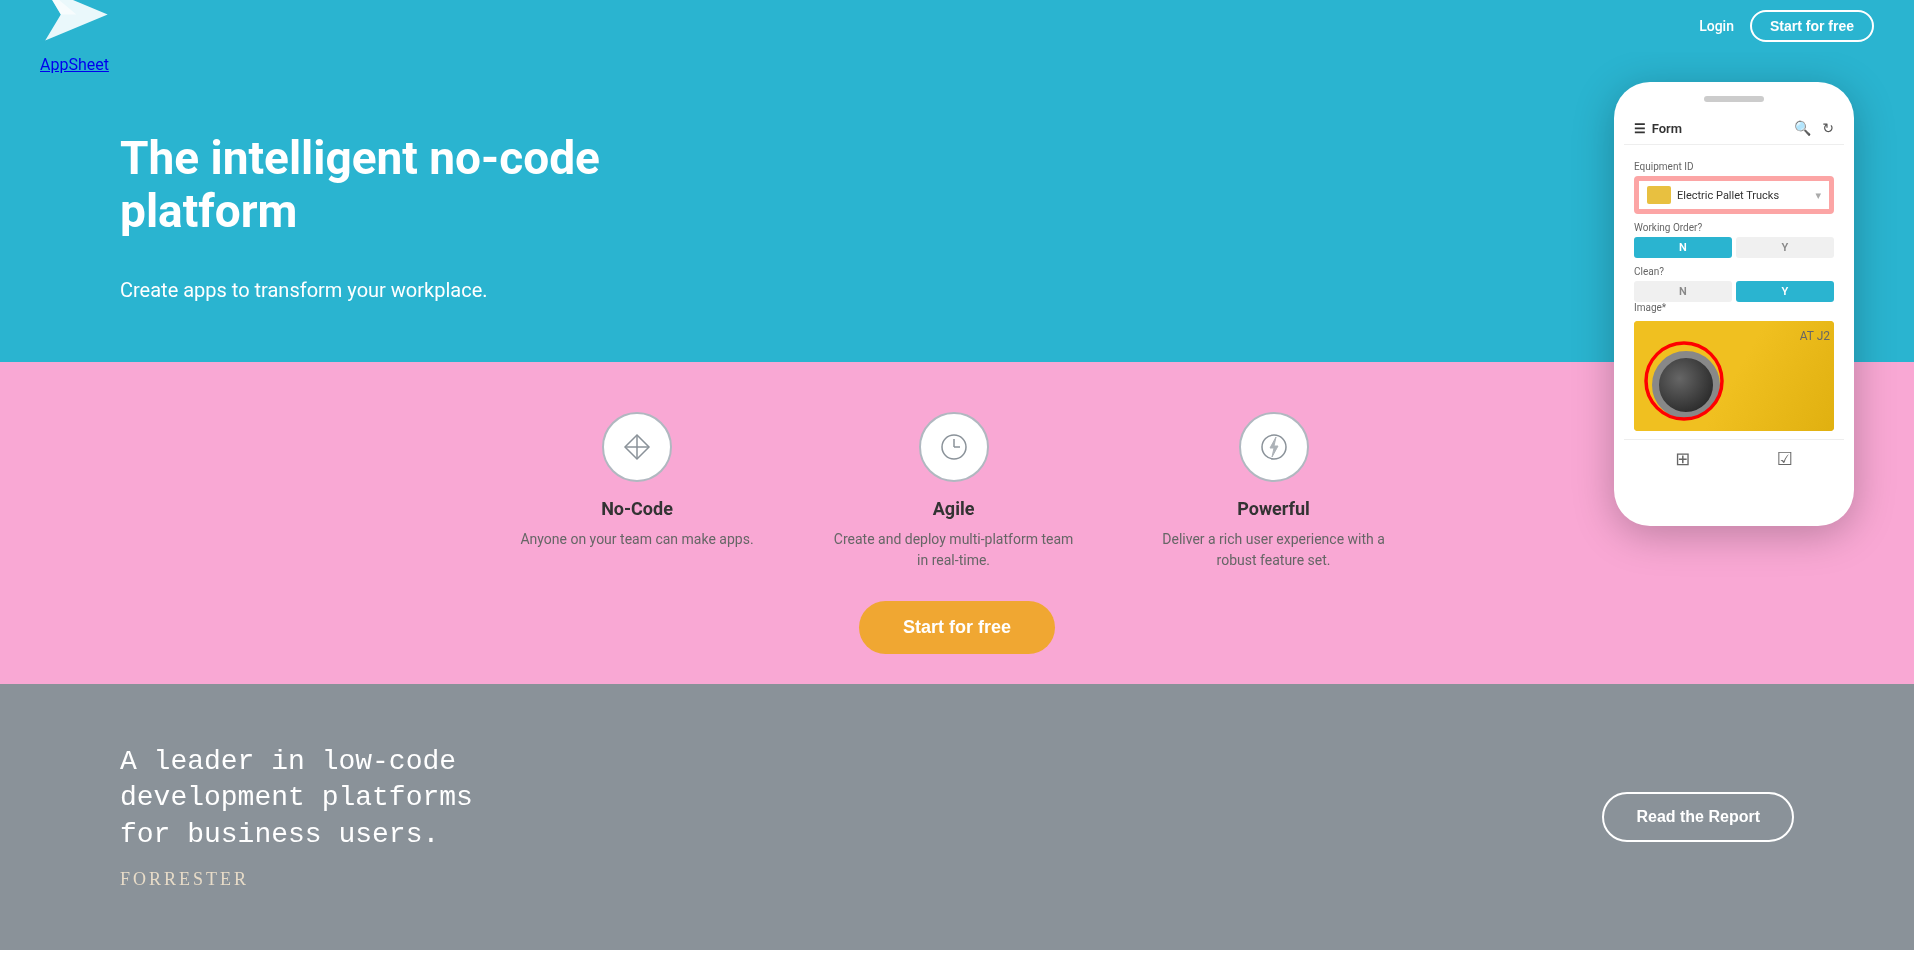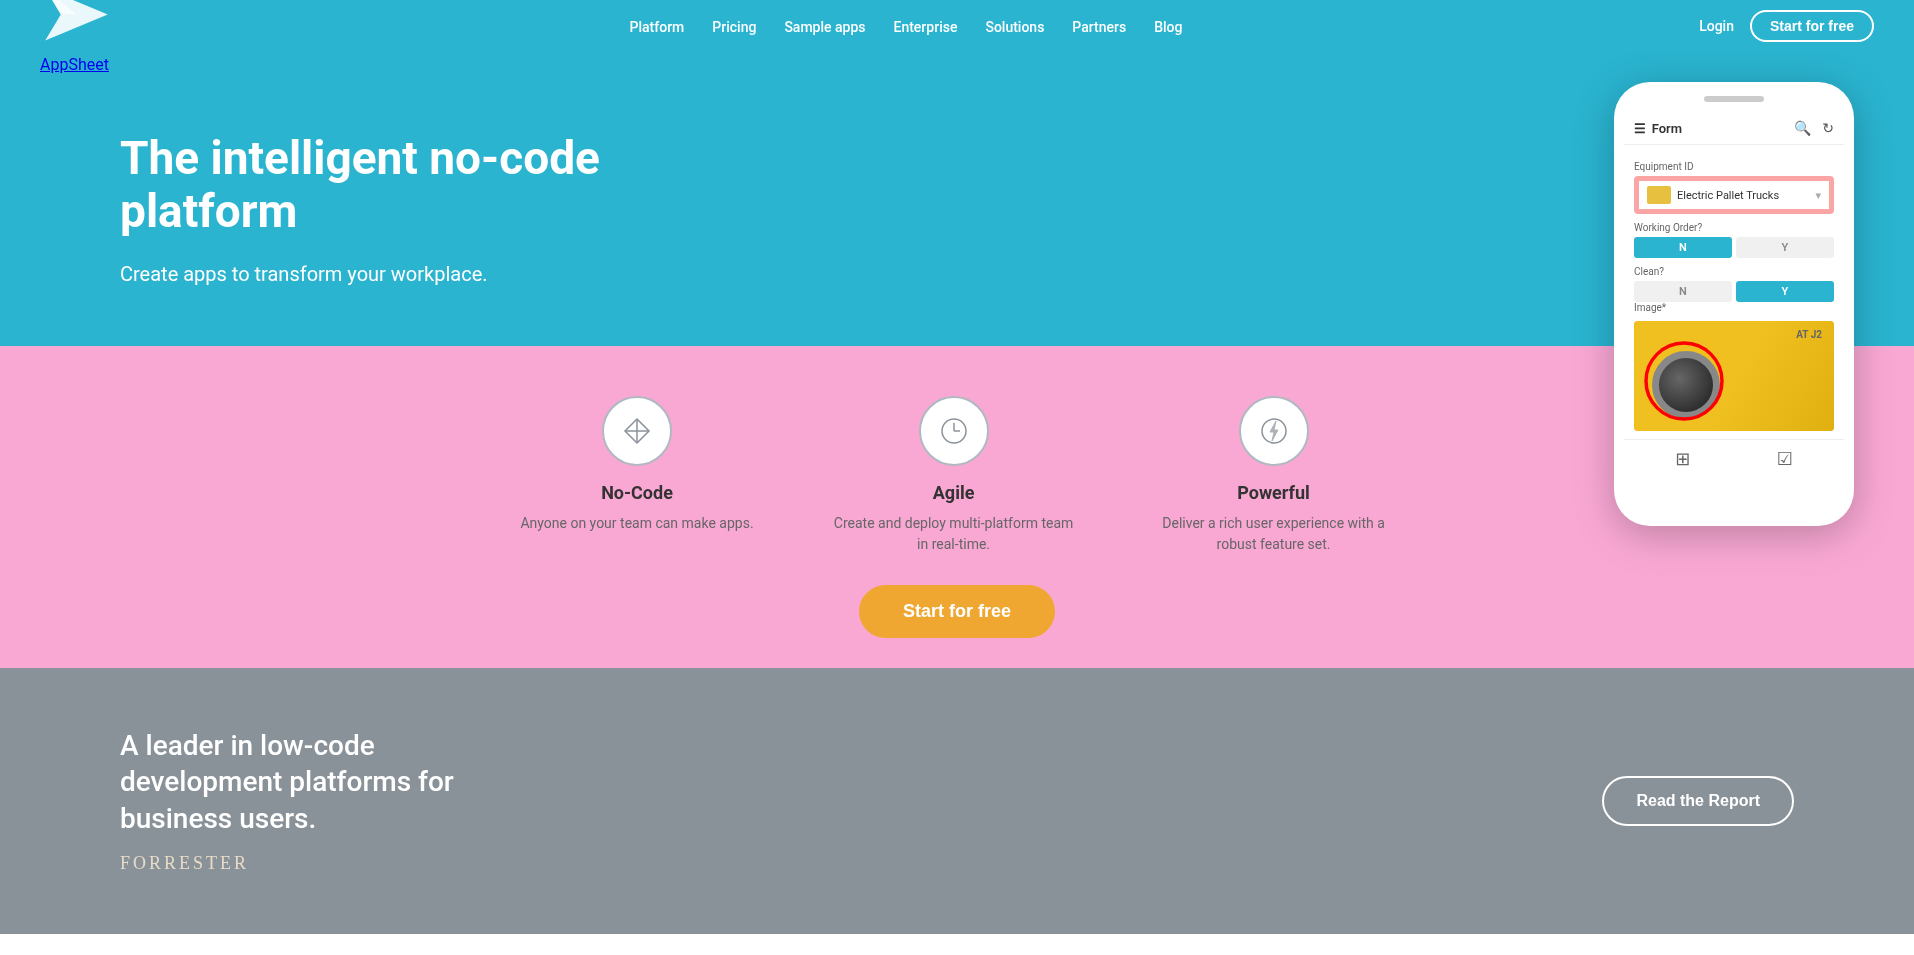--- a/index.html
+++ b/index.html
@@ -47,21 +47,21 @@
       padding: 6px 18px;
       font-size: 14px;
       font-weight: 600;
       cursor: pointer;
     }
     .hero-title {
       color: white;
       font-size: 46px;
       font-weight: 700;
       line-height: 1.15;
-      margin-bottom: 24px;
+      margin-bottom: 40px;
       max-width: 600px;
     }
     .hero-subtitle {
       color: white;
       font-size: 20px;
       font-weight: 400;
       margin-bottom: 60px;
     }
     .feature-icon {
       width: 70px;
@@ -229,20 +229,21 @@
     }
     .bottom-left {
       max-width: 420px;
     }
     .bottom-title {
       color: white;
       font-size: 28px;
       font-weight: 500;
       line-height: 1.3;
       margin-bottom: 16px;
+      font-family: Liberation Mono, monospace;
     }
     .forrester-logo {
       color: #e8dcc8;
       font-size: 18px;
       font-weight: 400;
       letter-spacing: 3px;
       text-transform: uppercase;
       font-family: Georgia, serif;
     }
     .read-report-btn {
@@ -295,29 +296,20 @@
 <nav>
   <a href="#">
     
     <svg viewBox="0 0 28 28">
       <polygon points="2,4 26,14 2,24 8,14" fill="white" opacity="0.9"></polygon>
       <polygon points="2,4 14,14 8,14" fill="white" opacity="0.6"></polygon>
     </svg>
     <span>AppSheet</span>
   </a>
 
-  <ul class="nav-links">
-    <li><a href="#">Platform</a></li>
-    <li><a href="#">Pricing</a></li>
-    <li><a href="#">Sample apps</a></li>
-    <li><a href="#">Enterprise</a></li>
-    <li><a href="#">Solutions</a></li>
-    <li><a href="#">Partners</a></li>
-    <li><a href="#">Blog</a></li>
-  </ul>
 
   <div class="nav-right">
     <a href="#" class="nav-login">Login</a>
     <button class="nav-start-btn">Start for free</button>
   </div>
 </nav>
 
 <div style="background:#2ab4d0; position:relative;">
   <div class="hero-section">
     <div class="hero-text">
@@ -365,21 +357,21 @@
             <div class="phone-image-area">
 
               <div style="position:absolute;left:0;top:0;right:0;bottom:0;background:linear-gradient(120deg,#f0c020 50%,#e0b010 100%);"></div>
 
               <div style="position:absolute;left:18px;bottom:12px;width:68px;height:68px;border-radius:50%;background:radial-gradient(circle at 38% 38%,#666,#1a1a1a);border:7px solid #888;"></div>
 
               <svg style="position:absolute;left:4px;bottom:4px;" width="100" height="100" viewBox="0 0 100 100">
                 <ellipse cx="46" cy="54" rx="38" ry="38" fill="none" stroke="red" stroke-width="3.5"></ellipse>
               </svg>
 
-              <div style="position:absolute;right:12px;top:8px;font-size:10px;color:#666;font-weight:700;">AT J2</div>
+              <div style="position:absolute;right:4px;top:8px;font-size:12px;color:#666;font-weight:400;">AT J2</div>
             </div>
           </div>
 
           <div class="phone-bottom-icons">
             <span class="phone-bottom-icon">⊞</span>
             <span class="phone-bottom-icon">☑</span>
           </div>
         </div>
       </div>
     </div>

